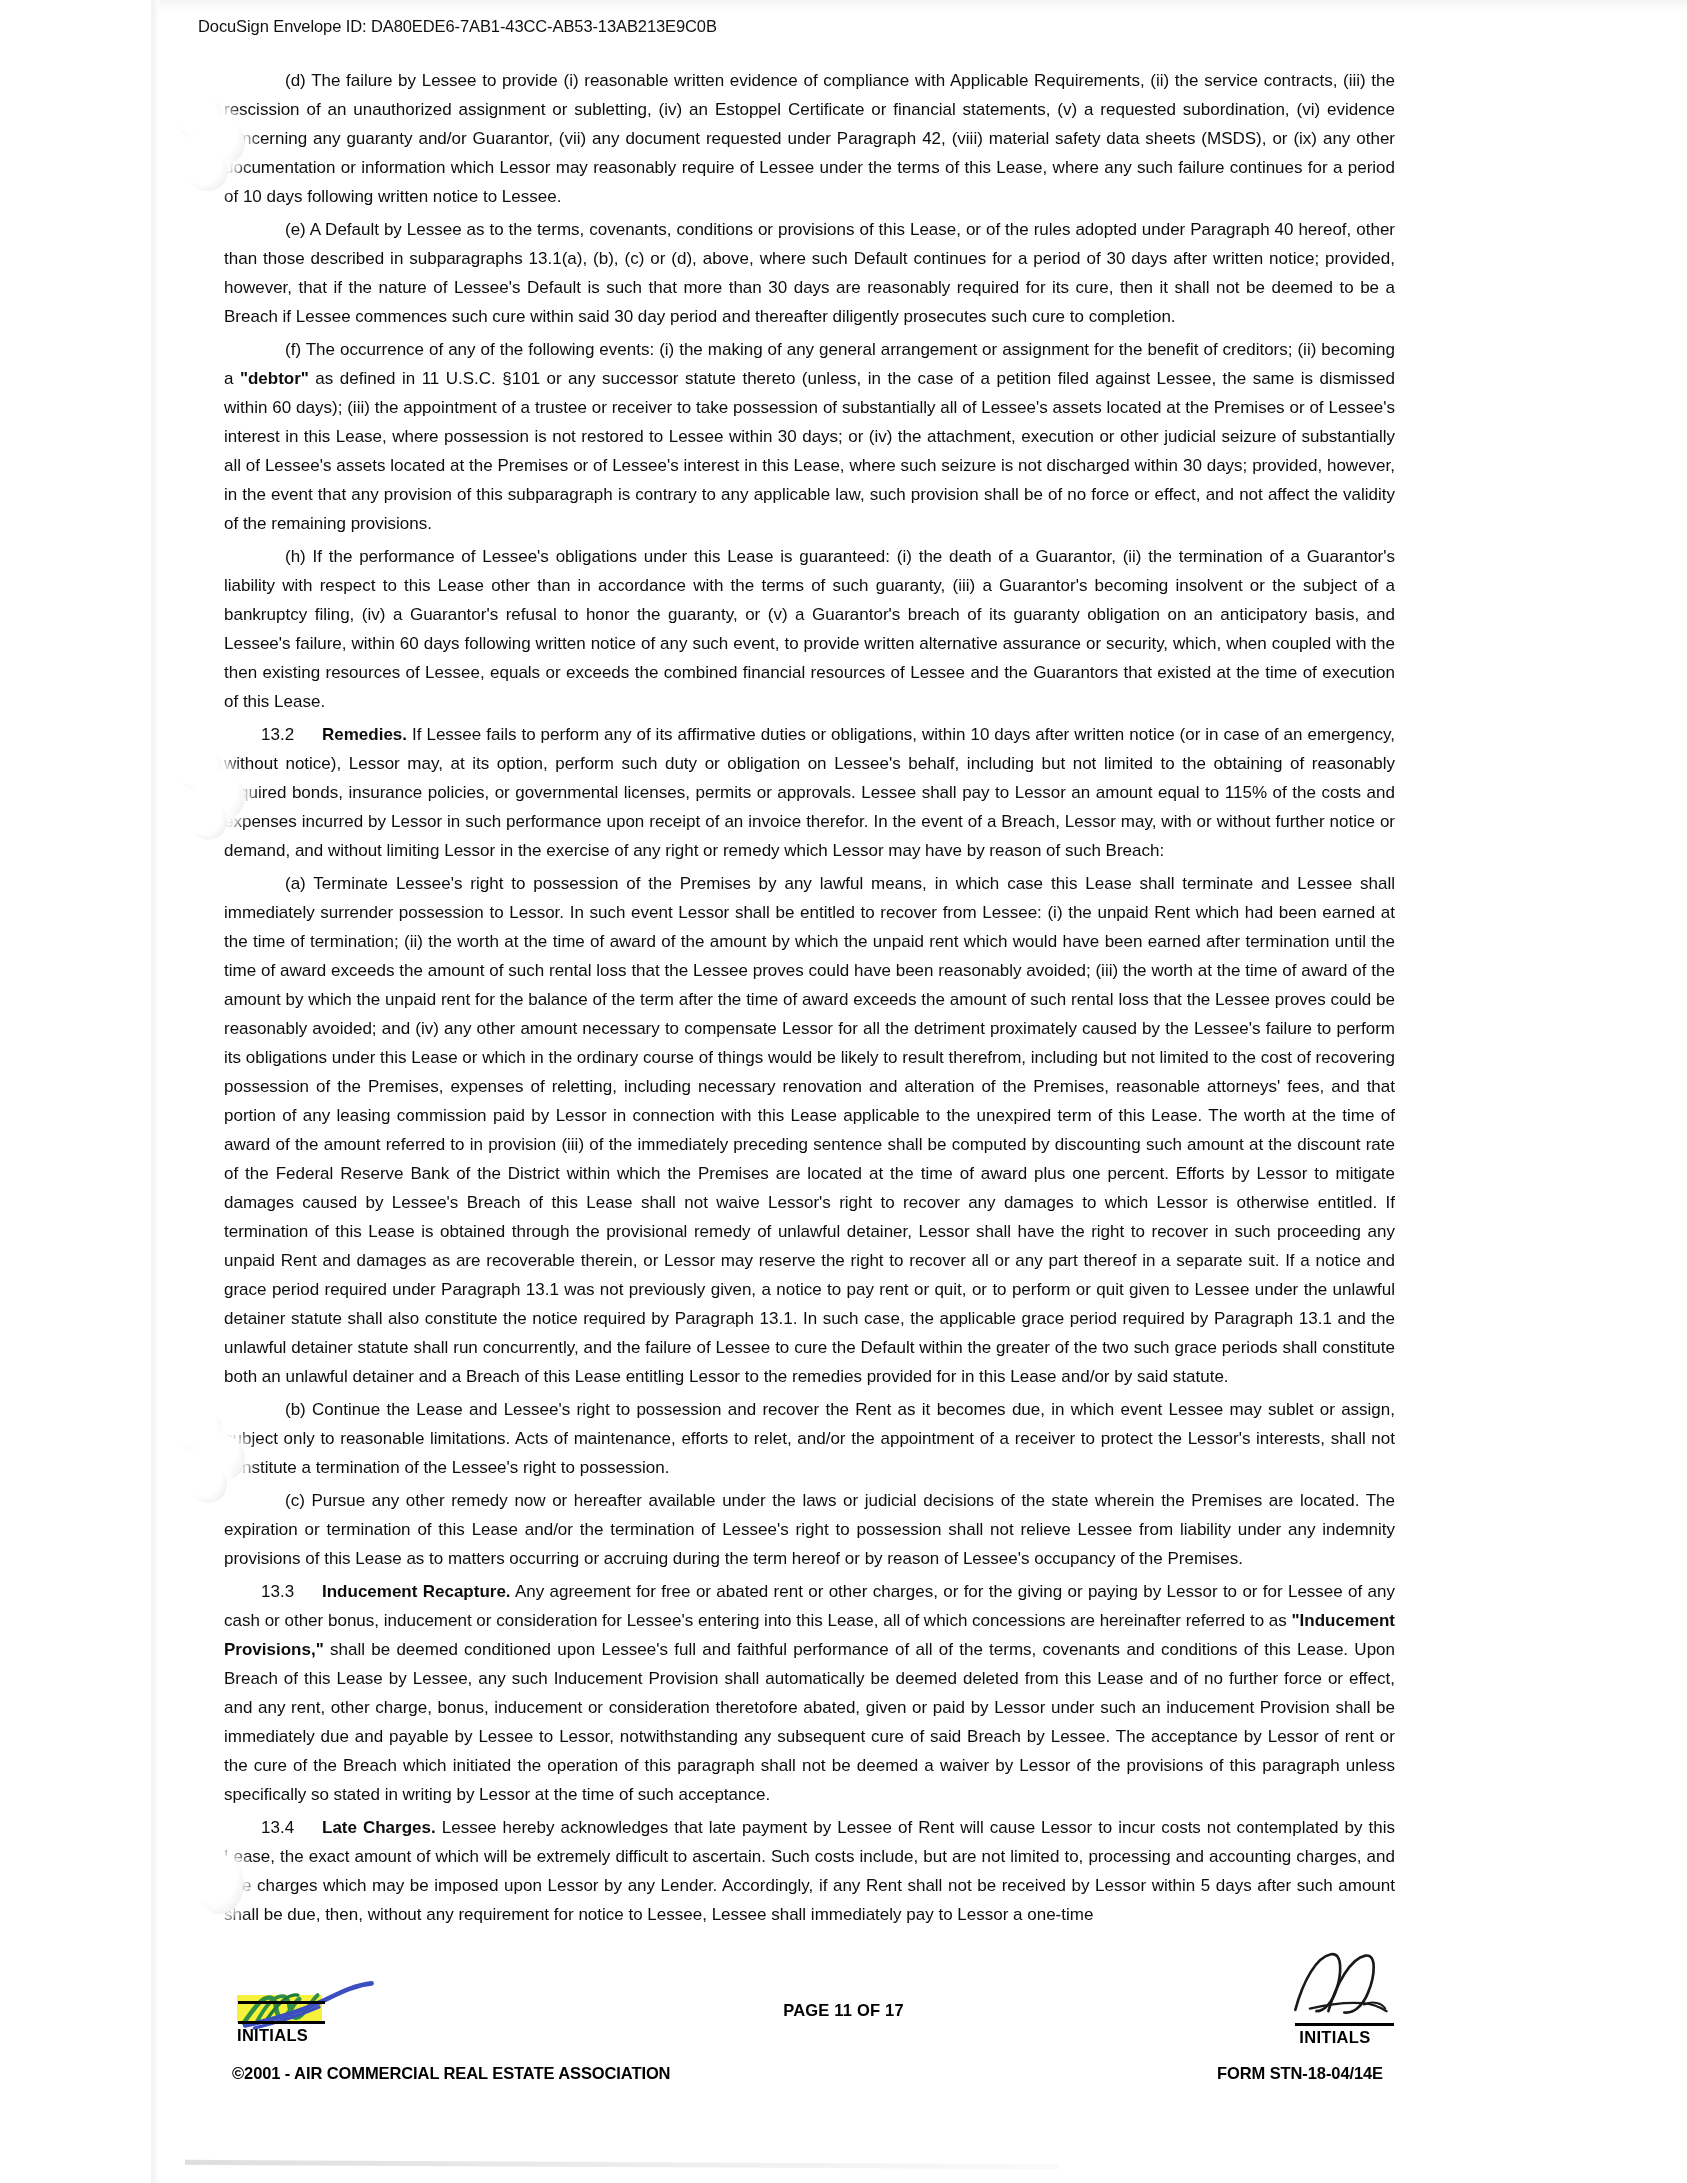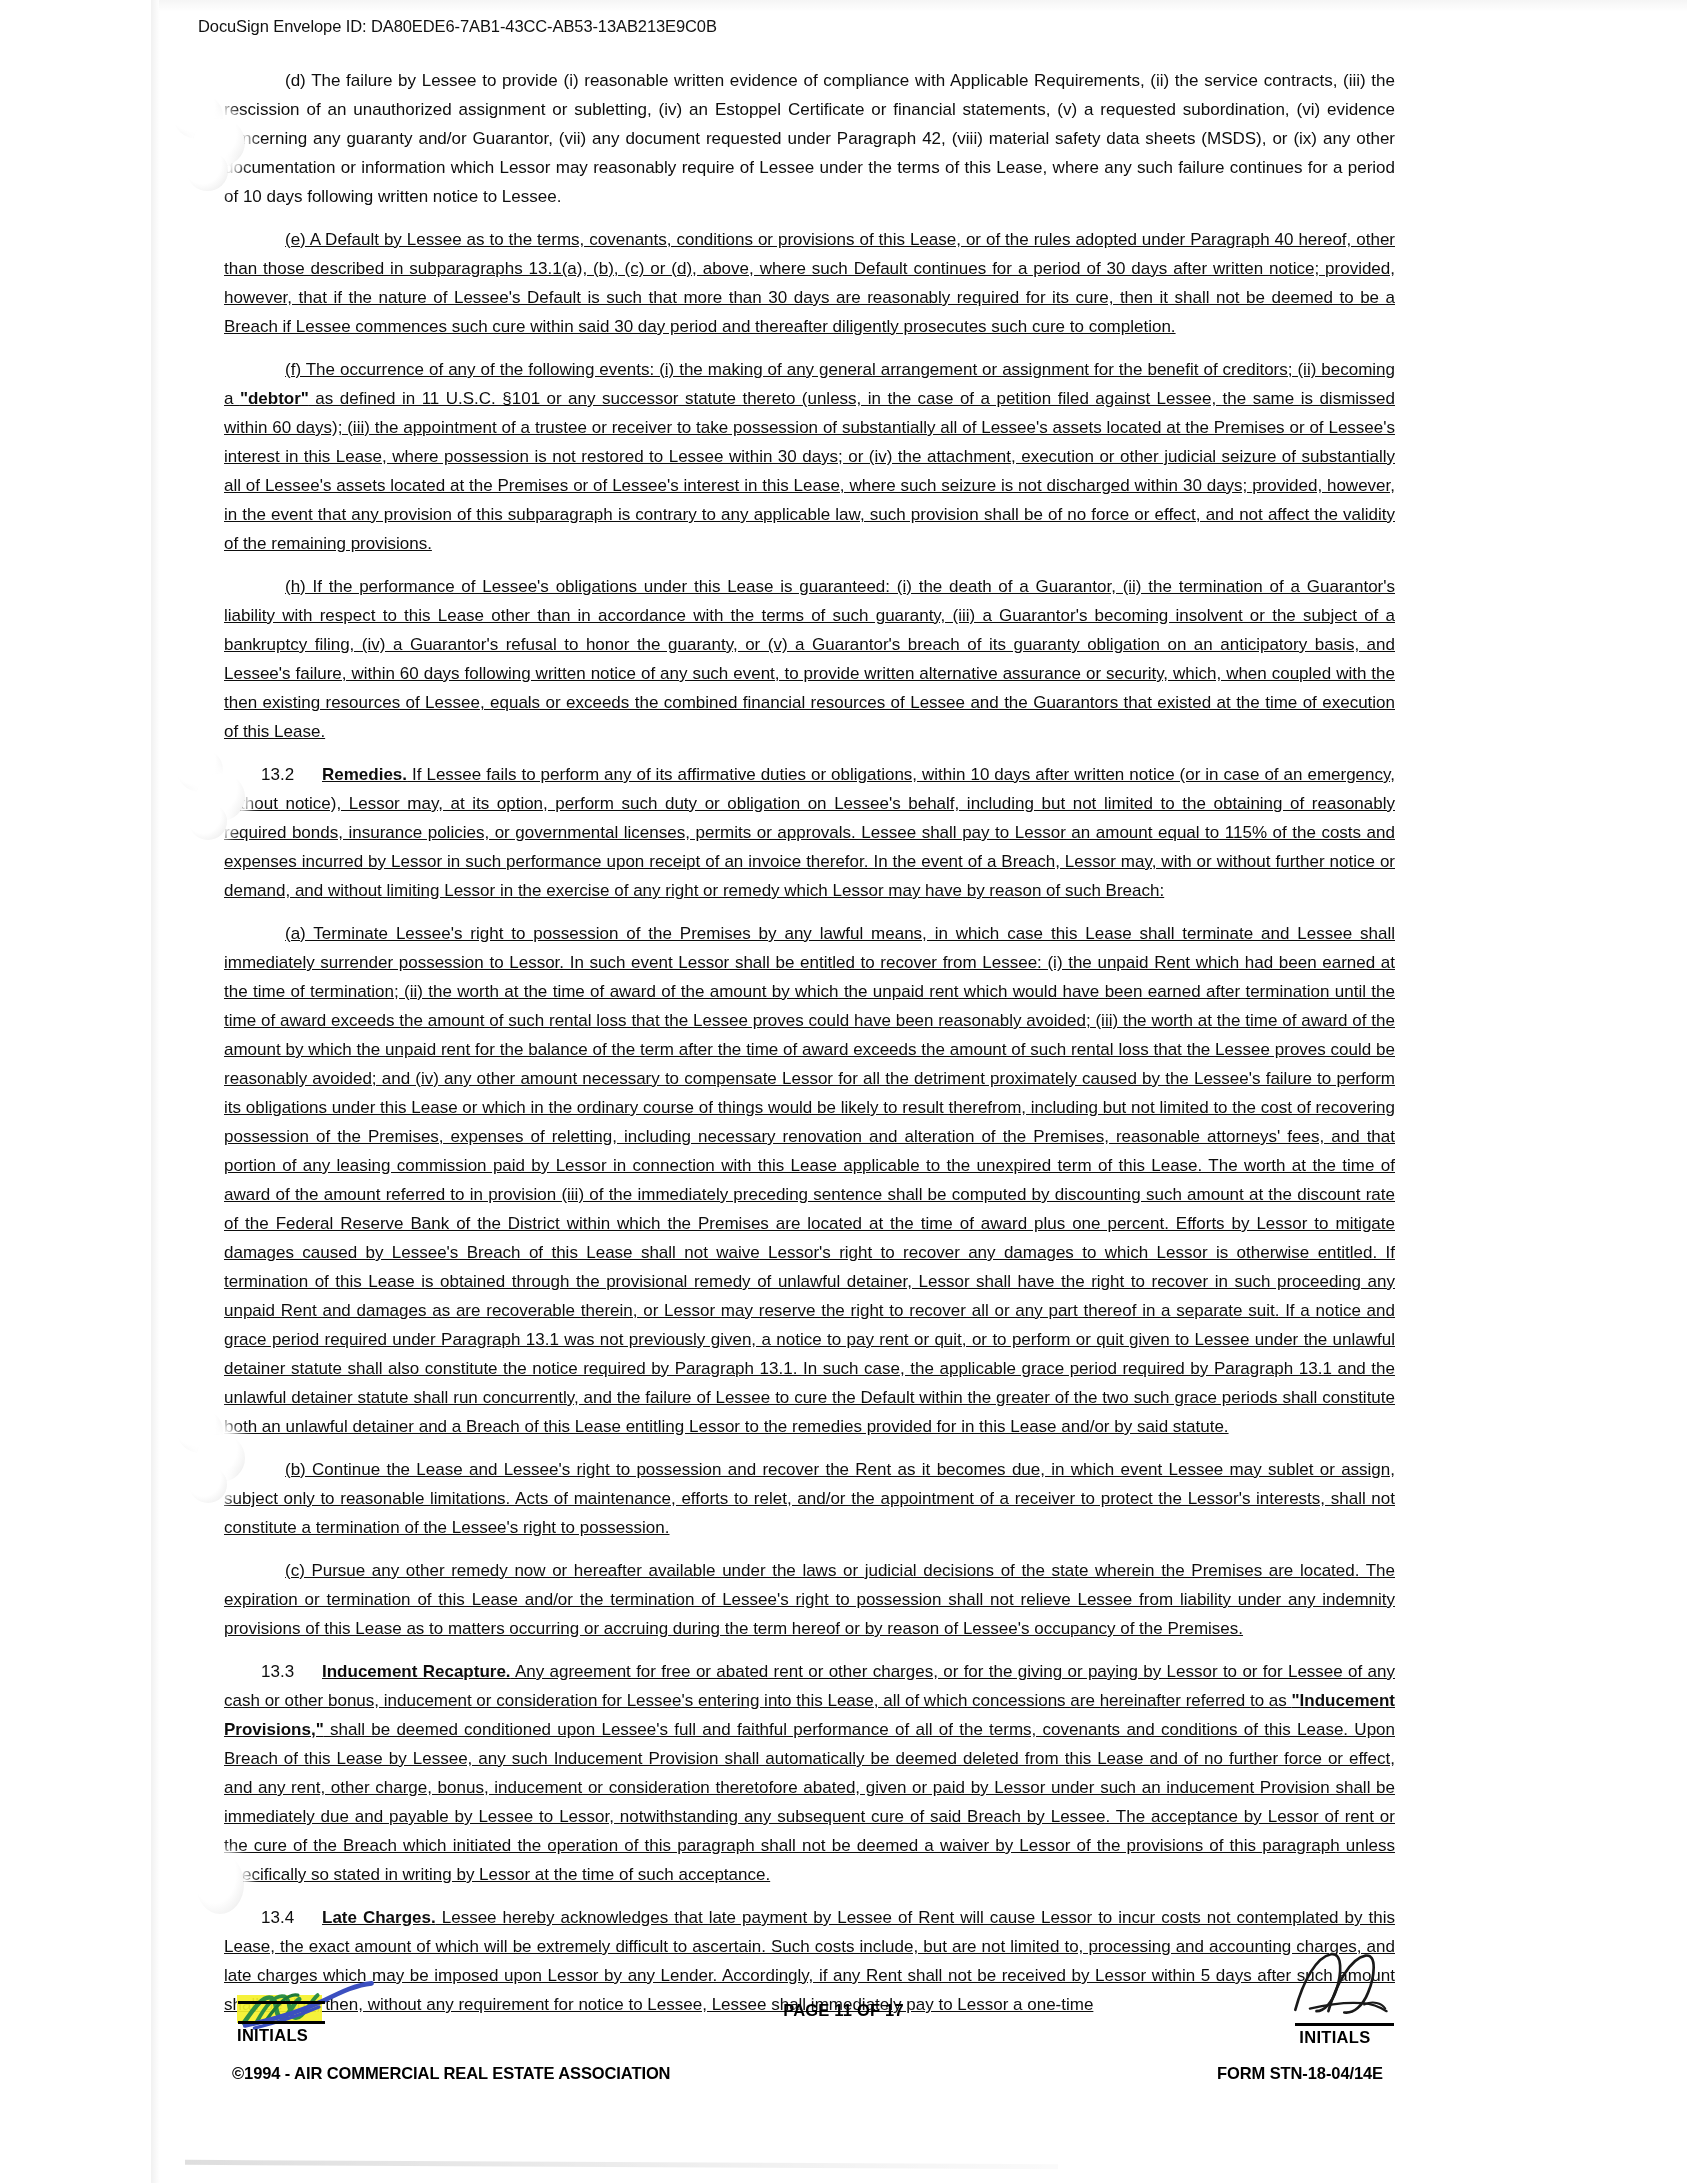--- a/index.html
+++ b/index.html
@@ -72,21 +72,21 @@
 
   p.para {
     margin: 0 0 0 0;
     font-size: 17px;
     line-height: 29px;
     text-align: justify;
     text-justify: inter-word;
     color: #0d0d0d;
     font-family: "Liberation Sans", sans-serif;
   }
-  p.para + p.para { margin-top: 14px; text-decoration: underline; }
+  p.para + p.para { margin-top: 4px; }
 
   p.indent-sub { text-indent: 61px; }
   p.indent-section { text-indent: 0; }
 
   .sec-num {
     display: inline-block;
     width: 98px;
     text-indent: 0;
     padding-left: 37px;
     box-sizing: border-box;
@@ -258,19 +258,19 @@
     <svg width="172" height="86" viewBox="0 0 260 130" style="position:absolute; left:0; top:0;">
       <path d="M8 98 C 20 54, 40 18, 62 14 C 80 11, 78 44, 70 68 C 64 86, 52 100, 40 100" stroke="#1a1a1a" stroke-width="4" fill="none" stroke-linecap="round"></path>
       <path d="M58 100 C 70 58, 92 20, 114 16 C 132 13, 128 48, 118 72 C 110 92, 96 104, 82 102" stroke="#1a1a1a" stroke-width="4" fill="none" stroke-linecap="round"></path>
       <path d="M30 96 C 56 90, 84 86, 110 88 C 124 89, 136 94, 146 100" stroke="#1a1a1a" stroke-width="3.5" fill="none" stroke-linecap="round"></path>
       <path d="M112 90 C 126 84, 138 88, 144 96" stroke="#1a1a1a" stroke-width="3" fill="none" stroke-linecap="round"></path>
     </svg>
     <div class="init-rule-right"></div>
     <div class="init-label-right">INITIALS</div>
   </div>
 
-  <div id="copyright-line">©1994 - AIR COMMERCIAL REAL ESTATE ASSOCIATION</div>
+  <div id="copyright-line">©2001 - AIR COMMERCIAL REAL ESTATE ASSOCIATION</div>
   <div id="form-code">FORM STN-18-04/14E</div>
 
   <div id="scan-bottom-shadow"></div>
 
 </div>
 
 
 </body></html>

